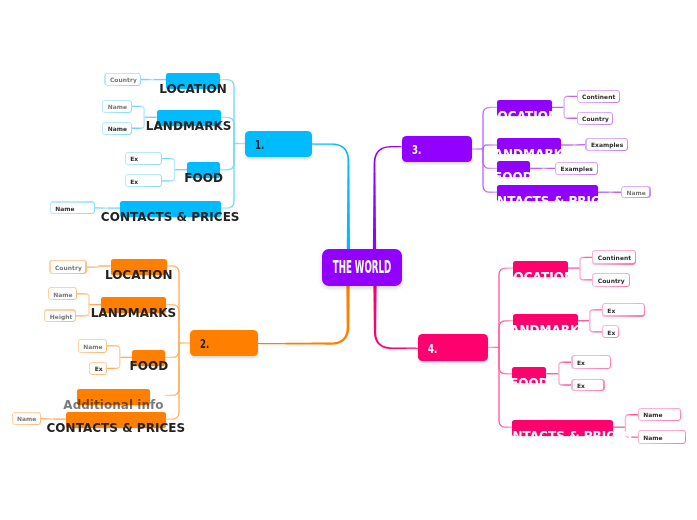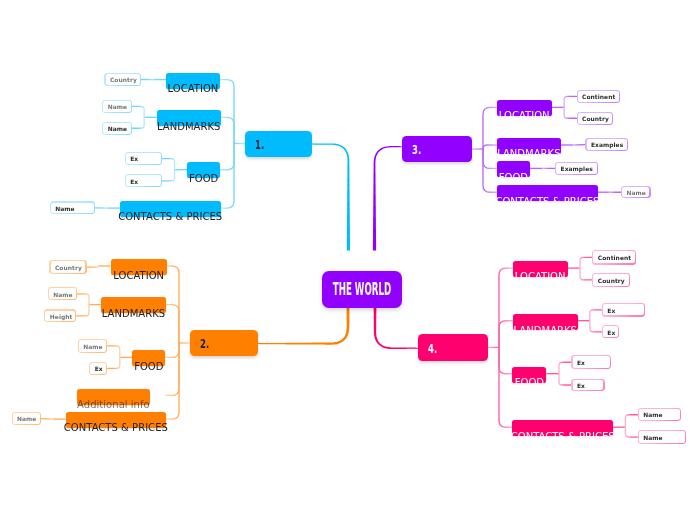--- a/index.html
+++ b/index.html
@@ -2,28 +2,28 @@
 <html><head>
 <meta charset="utf-8">
 <title>Mind Map</title>
 <style>
   html,body{margin:0;padding:0;background:#ffffff;}
   body{width:697px;height:520px;font-family:"DejaVu Sans",sans-serif;overflow:hidden;}
   #canvas{position:relative;width:697px;height:520px;background:#ffffff;}
   svg#links{position:absolute;left:0;top:0;width:697px;height:520px;}
   .node{position:absolute;box-sizing:border-box;display:flex;align-items:center;
         justify-content:center;white-space:nowrap;border-radius:2.6px;}
-  .topic{font-weight:normal;font-size:10px;letter-spacing:0.03px;padding-top:16px;
+  .topic{font-weight:bold;font-size:12px;letter-spacing:0.03px;padding-top:16px;
         box-shadow:0 1px 2px rgba(0,0,0,0.14);}
   .leaf{font-weight:bold;font-size:5.95px;letter-spacing:0.05px;justify-content:flex-start;
         padding:0;border:0;border-radius:3.4px;overflow:hidden;}
   .leaf .inner{position:absolute;left:1.15px;top:1.15px;right:1.15px;bottom:1.15px;background:#fff;
         border-radius:2.1px;display:flex;align-items:center;padding-left:4.4px;padding-top:0.7px;box-sizing:border-box;}
   .center-node{position:absolute;display:flex;align-items:center;justify-content:center;
-        border-radius:7px;box-shadow:0 2px 4px rgba(0,0,0,0.18);margin-top:22px;}
+        border-radius:7px;box-shadow:0 2px 4px rgba(0,0,0,0.18);}
   .center-label{font-weight:bold;font-size:17.8px;line-height:17.8px;color:#ffffff;white-space:nowrap;
         display:block;transform:scaleX(0.487);transform-origin:center;letter-spacing:0px;}
   .bnum{position:absolute;display:flex;align-items:center;border-radius:4.6px;box-sizing:border-box;
         box-shadow:0 2px 3px rgba(0,0,0,0.16);}
   .bnum span{font-weight:bold;font-size:12.2px;line-height:12.2px;display:block;white-space:nowrap;
         transform:scaleX(0.70);transform-origin:left center;margin-left:10px;position:relative;top:1.5px;}
 </style>
 </head>
 <body>
 

